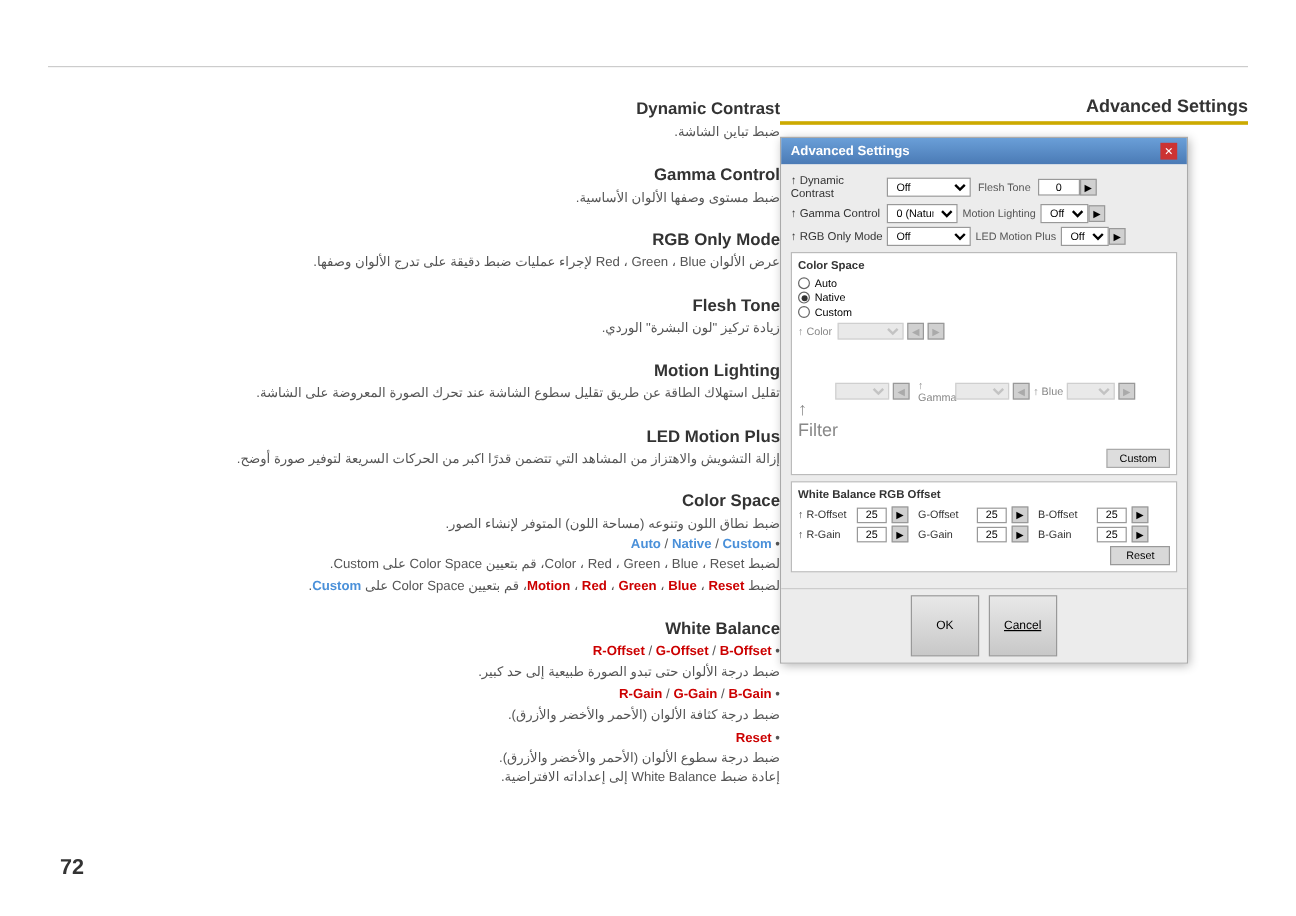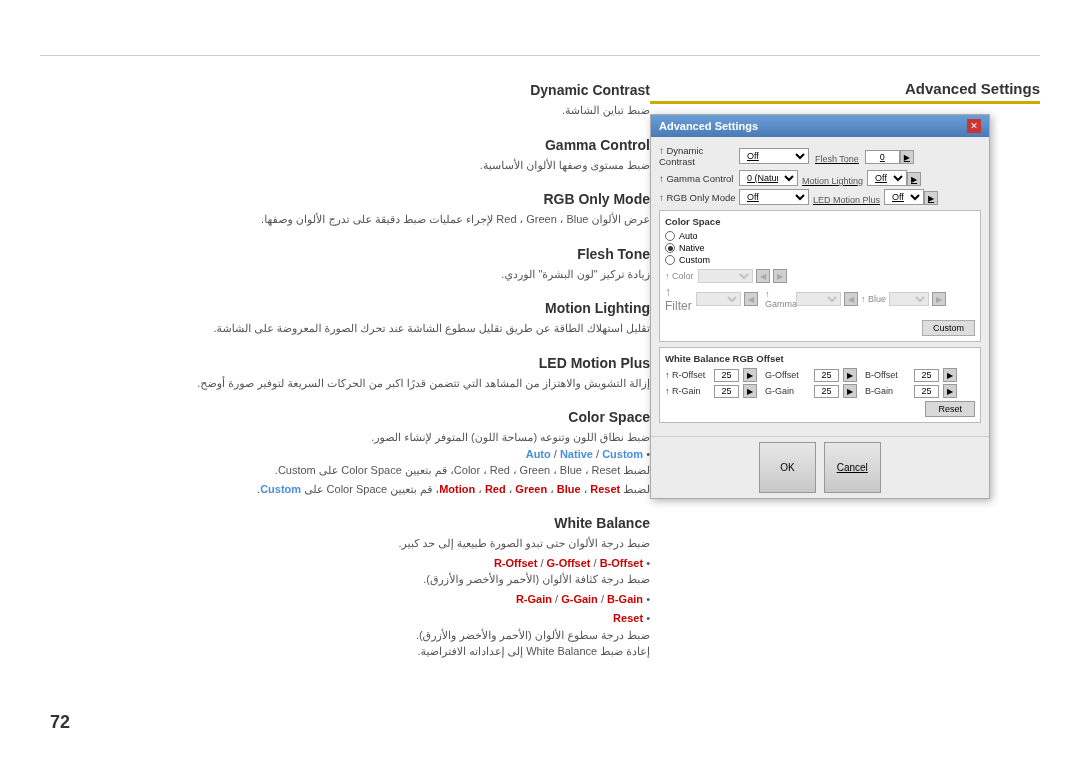--- a/index.html
+++ b/index.html
@@ -134,23 +134,22 @@
     }
 
     .dialog-row .label {
       width: 80px;
       color: #333;
       font-size: 9.5px;
     }
 
     .dialog-row .control {
       display: flex;
-      align-items: flex-end;
+      align-items: center;
       flex: 1;
-      text-decoration: underline;
     }
 
     .select-box {
       background: white;
       border: 1px solid #999;
       font-size: 9px;
       padding: 1px 3px;
       width: 70px;
       height: 16px;
     }
@@ -353,38 +352,38 @@
       <span class="highlight">Auto</span><span> / </span><span class="highlight">Native</span><span> / </span><span class="highlight">Custom</span><span> •</span>
     </div>
     <div class="section-desc" style="direction:rtl;">لضبط Color ، Red ، Green ، Blue ، Reset، قم بتعيين Color Space على Custom.</div>
     <div class="section-desc" style="direction:rtl; text-align:right; font-size:11px; color:#555; margin-top:2px;">
       <span>لضبط </span><span class="highlight-red">Motion</span><span> ، </span><span class="highlight-red">Red</span><span> ، </span><span class="highlight-red">Green</span><span> ، </span><span class="highlight-red">Blue</span><span> ، </span><span class="highlight-red">Reset</span><span>، قم بتعيين Color Space على </span><span class="highlight">Custom</span><span>.</span>
     </div>
   </div>
 
   <div class="section">
     <div class="section-title">White Balance</div>
-    <div class="section-desc">ضبط درجة الألوان حتى تبدو الصورة طبيعية إلى حد كبير.</div>
     <div class="section-desc" style="direction:ltr; text-align:right; margin-top:3px;">
       <span class="highlight-red">R-Offset</span>
       <span> / </span>
       <span class="highlight-red">G-Offset</span>
       <span> / </span>
       <span class="highlight-red">B-Offset</span>
       <span> •</span>
     </div>
-    <div class="section-desc" style="direction:rtl;">ضبط درجة كثافة الألوان (الأحمر والأخضر والأزرق).</div>
+    <div class="section-desc">ضبط درجة الألوان حتى تبدو الصورة طبيعية إلى حد كبير.</div>
     <div class="section-desc" style="direction:ltr; text-align:right; margin-top:3px;">
       <span class="highlight-red">R-Gain</span>
       <span> / </span>
       <span class="highlight-red">G-Gain</span>
       <span> / </span>
       <span class="highlight-red">B-Gain</span>
       <span> •</span>
     </div>
+    <div class="section-desc" style="direction:rtl;">ضبط درجة كثافة الألوان (الأحمر والأخضر والأزرق).</div>
     <div class="section-desc" style="direction:ltr; text-align:right; margin-top:3px;">
       <span class="highlight-red">Reset</span>
       <span> •</span>
     </div>
     <div class="section-desc" style="direction:rtl;">ضبط درجة سطوع الألوان (الأحمر والأخضر والأزرق).</div>
     <div class="section-desc" style="direction:rtl;">إعادة ضبط White Balance إلى إعداداته الافتراضية.</div>
   </div>
 
 </div>
 
@@ -458,21 +457,21 @@
         <div style="display:flex; align-items:center; gap:3px; margin-top:4px;">
           <span class="color-label" style="font-size:9px; color:#888;">↑ Color</span>
           <select class="color-select disabled-select" disabled="">
             <option></option>
           </select>
           <span class="arrow-btn" style="color:#aaa;">◀</span>
           <span class="arrow-btn" style="color:#aaa;">▶</span>
         </div>
 
         <div style="display:flex; align-items:center; gap:3px; margin-top:2px; flex-wrap:wrap;">
-          <span style="font-size:12px; color:#888; width:28px;">↑ Filter</span>
+          <span style="font-size:15px; color:#888; width:28px;margin-top:48px;">↑ Filter</span>
           <select class="color-select disabled-select" disabled="" style="width:45px;"></select>
           <span class="arrow-btn" style="color:#aaa;">◀</span>
           <span style="font-size:9px; color:#888; width:28px; margin-left:4px;">↑ Gamma</span>
           <select class="color-select disabled-select" disabled="" style="width:45px;"></select>
           <span class="arrow-btn" style="color:#aaa;">◀</span>
           <span style="font-size:9px; color:#888; width:25px;">↑ Blue</span>
           <select class="color-select disabled-select" disabled="" style="width:40px;"></select>
           <span class="arrow-btn" style="color:#aaa;">▶</span>
         </div>
 

